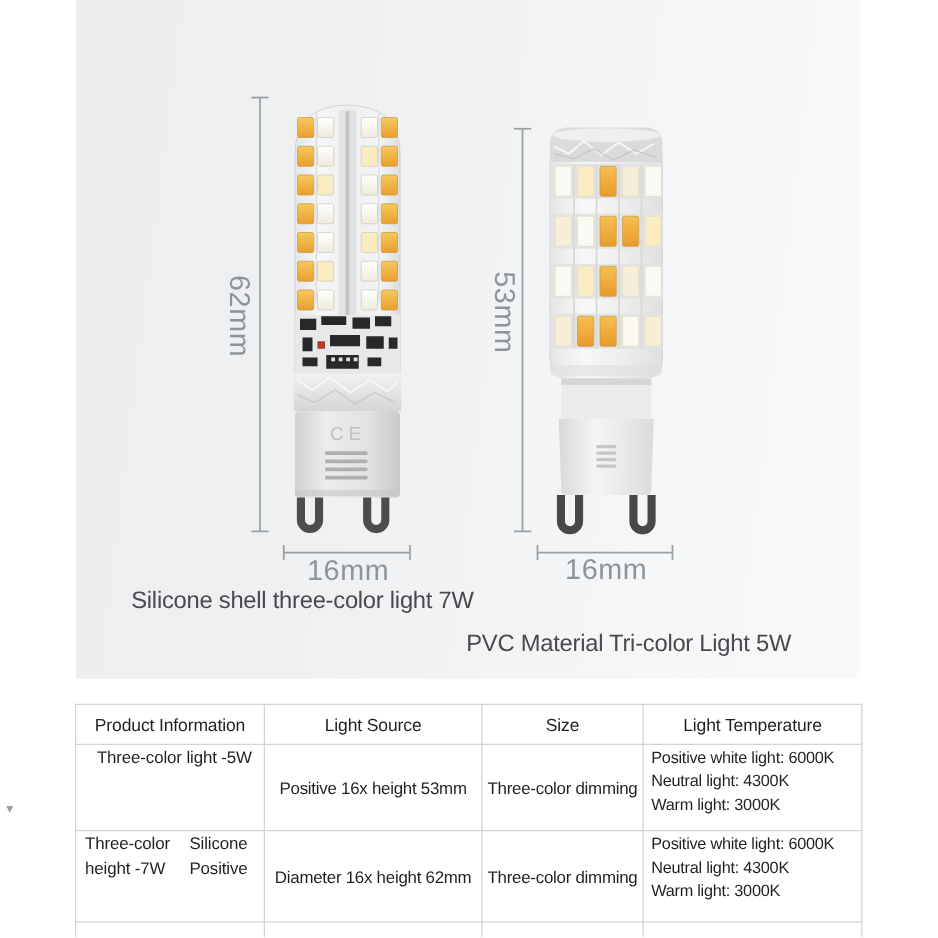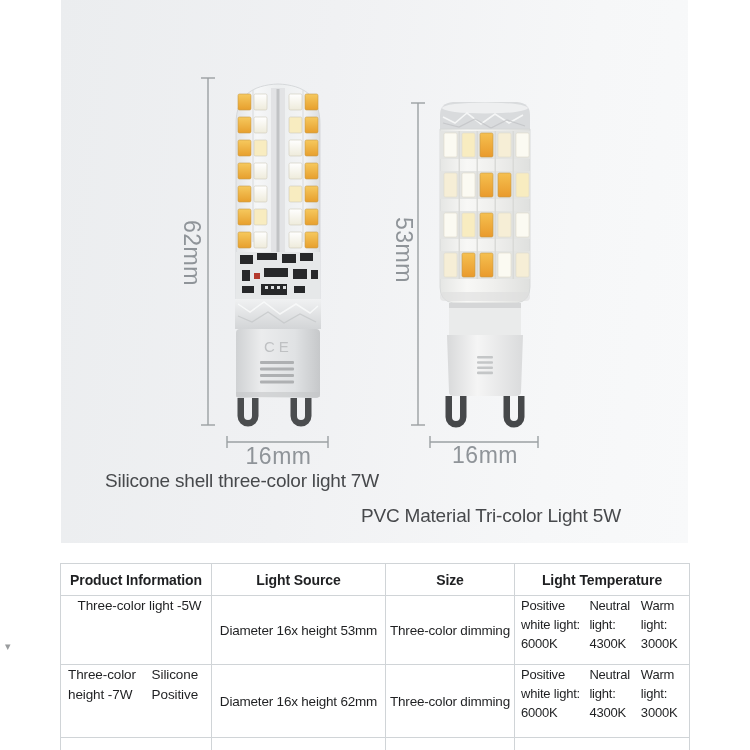--- a/index.html
+++ b/index.html
@@ -14,37 +14,37 @@
   .dims{left:0;top:0;}
   .dims line{stroke:#9ba0a3;stroke-width:1.4;}
   .dim-label{position:absolute;font-size:23px;color:#8f9499;letter-spacing:0.5px;}
   .dim-label.vert{writing-mode:vertical-rl;}
   .lbl-62{left:117px;top:220px;}
   .lbl-53{left:329px;top:217px;}
   .lbl-16L{left:160px;top:443px;width:115px;text-align:center;}
   .lbl-16R{left:365px;top:442px;width:118px;text-align:center;}
   .caption{position:absolute;font-size:19px;color:#47494c;letter-spacing:-0.2px;white-space:nowrap;}
   .cap-left{left:44px;top:470px;text-align:right;}
-  .cap-right{left:300px;top:505px;}
+  .cap-right{left:312px;top:505px;}
   
   .spec-table{position:absolute;left:60px;top:563px;display:grid;
               grid-template-columns:152px 174px 129px 175px;
               grid-template-rows:33px 69px 73px 12px;color:#1f2022;}
   .tcell{border-right:1.5px solid #d0d4d7;border-bottom:1.5px solid #d0d4d7;
          box-sizing:border-box;overflow:hidden;}
   .c0{border-left:1.5px solid #d0d4d7;}
   .r0{border-top:1.5px solid #d0d4d7;}
   .stub{border-bottom:none;}
-  .th{font-weight:700;font-size:14px;display:flex;align-items:center;justify-content:center;
+  .th{font-weight:400;font-size:14px;display:flex;align-items:center;justify-content:center;
       letter-spacing:-0.1px;}
   .cell-product{font-size:13.5px;display:flex;flex-direction:row;justify-content:center;
                 padding-left:7px;line-height:20px;letter-spacing:-0.1px;}
   .cell-mid{font-size:13.5px;display:flex;align-items:center;justify-content:center;
             text-align:center;letter-spacing:-0.2px;}
-  .cell-temp{font-size:13px;display:flex;flex-direction:row;justify-content:space-between;
+  .cell-temp{font-size:13px;display:flex;flex-direction:column;justify-content:flex-start;
              padding-left:6px;line-height:19px;letter-spacing:-0.2px;}
   .cursor{position:absolute;left:5px;top:640px;font-size:11px;color:#9a9c9e;
           filter:blur(0.4px);}
 </style>
 </head>
 <body>
 
 <div class="canvas">
 
   <div class="photo">
@@ -278,21 +278,21 @@
 
   <div class="spec-table">
     <div class="tcell th c0 r0">Product Information</div>
     <div class="tcell th r0">Light Source</div>
     <div class="tcell th r0">Size</div>
     <div class="tcell th r0">Light Temperature</div>
 
     <div class="tcell cell-product c0">
       <span>Three-color light -5W</span>
     </div>
-    <div class="tcell cell-mid">Diameter 16x height 53mm</div>
+    <div class="tcell cell-mid">Positive 16x height 53mm</div>
     <div class="tcell cell-mid">Three-color dimming</div>
     <div class="tcell cell-temp">
       <span>Positive white light: 6000K</span>
       <span>Neutral light: 4300K</span>
       <span>Warm light: 3000K</span>
     </div>
 
     <div class="tcell cell-product c0">
       <span>Three-color height -7W</span>
       <span>Silicone Positive</span>

